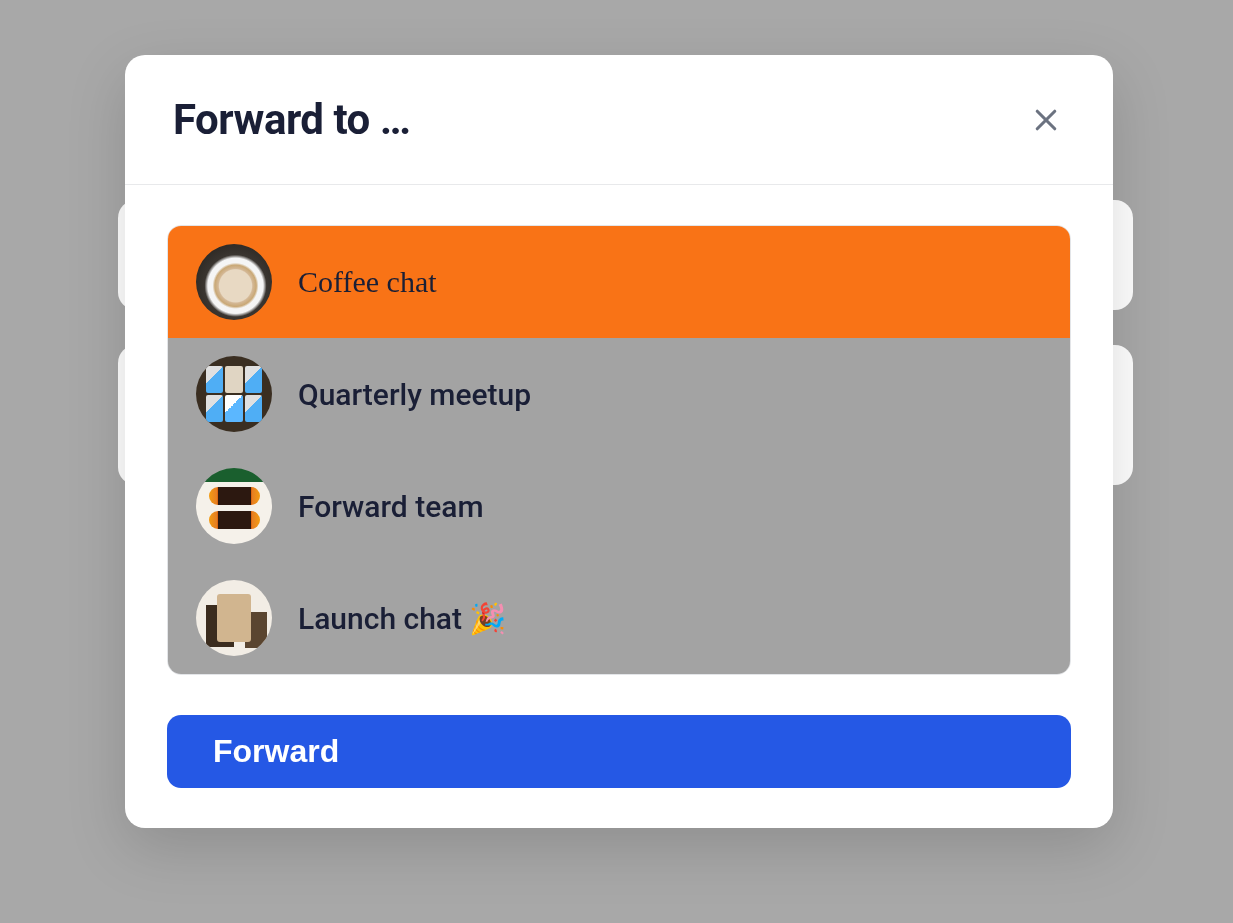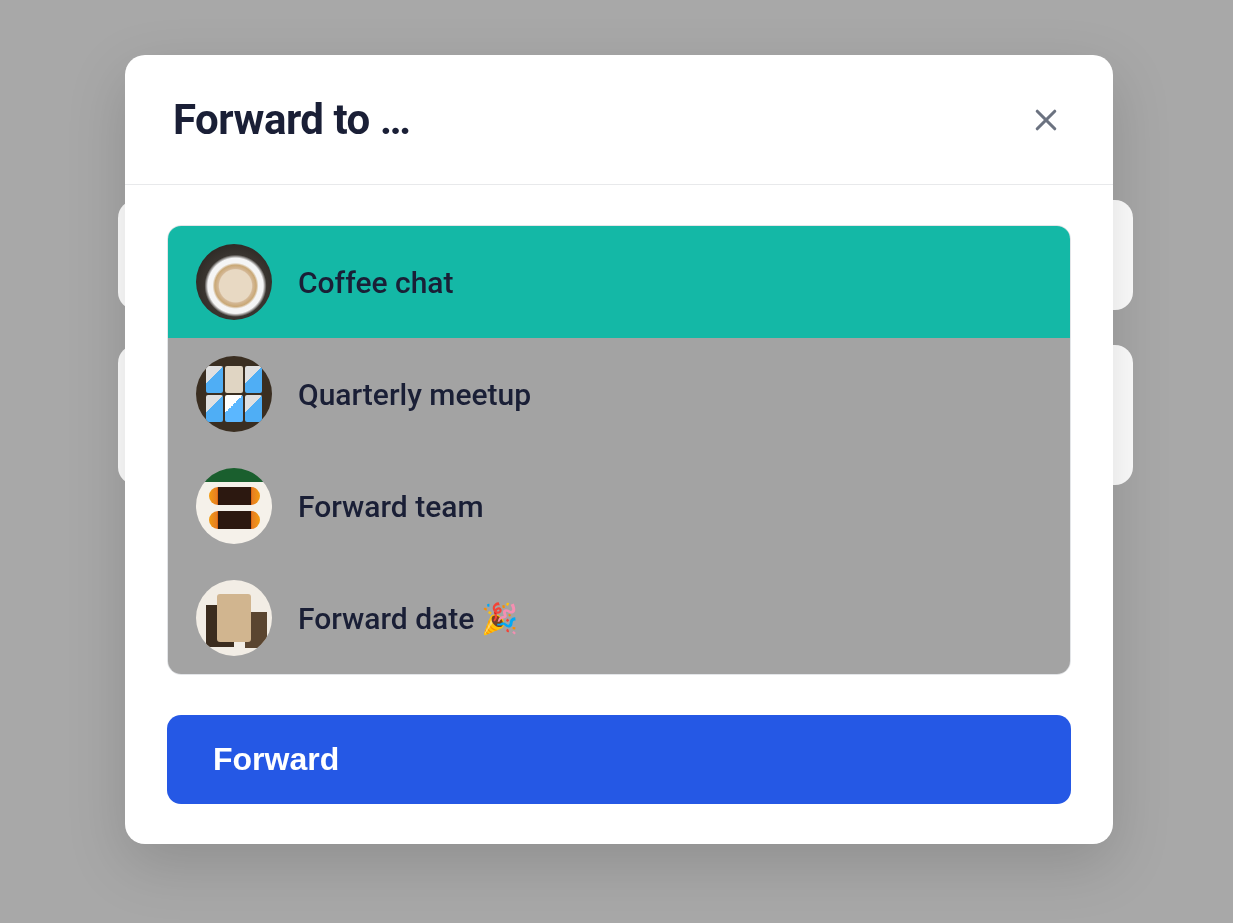--- a/index.html
+++ b/index.html
@@ -92,21 +92,22 @@
     .room-item {
       display: flex;
       align-items: center;
       gap: 26px;
       padding: 18px 28px;
       cursor: pointer;
       background: #a3a3a3;
     }
     
     .room-item.selected {
-      background: #14b8a6;
+      background: #f97316;
+      font-family: Liberation Serif, serif;
     }
     
     .room-avatar {
       width: 76px;
       height: 76px;
       border-radius: 50%;
       flex-shrink: 0;
       overflow: hidden;
       position: relative;
     }
@@ -167,21 +168,21 @@
       color: #1a1f36;
     }
     
     .forward-btn {
       margin-top: 40px;
       width: 100%;
       background: #2558e5;
       color: #ffffff;
       border: none;
       border-radius: 14px;
-      padding: 26px 46px;
+      padding: 18px 46px;
       font-size: 32px;
       font-weight: 600;
       text-align: left;
       cursor: pointer;
     }
   </style>
 </head>
 <body>
 
 <div class="backdrop-panel-1"></div>
@@ -221,20 +222,20 @@
       <div class="room-item">
         <div class="room-avatar avatar-design">
           <div></div>
             <div></div>
         </div>
         <span class="room-name">Forward team</span>
       </div>
 
       <div class="room-item">
         <div class="room-avatar avatar-launch"></div>
-        <span class="room-name">Forward date 🎉</span>
+        <span class="room-name">Launch chat 🎉</span>
       </div>
 
     </div>
     
     <button class="forward-btn">Forward</button>
   </div>
 </div>
 
 </body></html>

